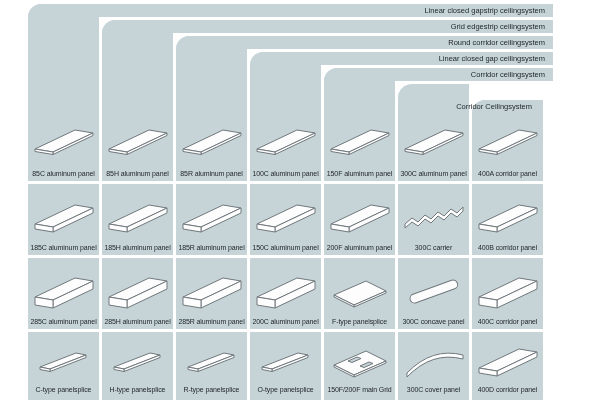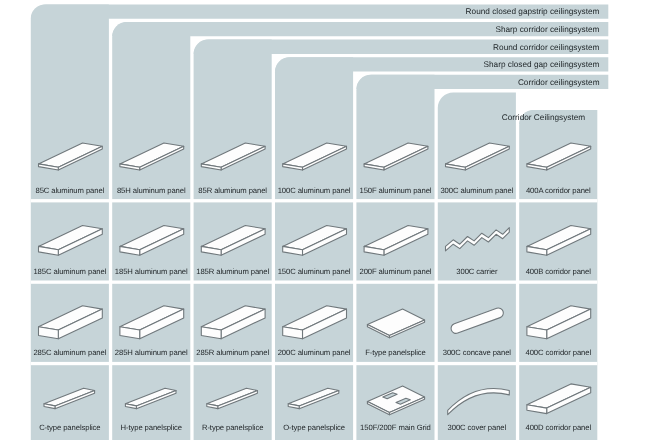--- a/index.html
+++ b/index.html
@@ -37,30 +37,30 @@
 
 <div id="stage" style="--band: #c6d4d8;">
     <div class="col" style="left: 28px; top: 4px; height: 396px;"></div>
     <div class="col" style="left: 102px; top: 20px; height: 380px;"></div>
     <div class="col" style="left: 176px; top: 36px; height: 364px;"></div>
     <div class="col" style="left: 250px; top: 52px; height: 348px;"></div>
     <div class="col" style="left: 324px; top: 68px; height: 332px;"></div>
     <div class="col" style="left: 398px; top: 84px; height: 316px;"></div>
     <div class="col" style="left: 472px; top: 100px; height: 300px;"></div>
     <div class="strip" style="left: 28px; top: 4px; width: 525px;">
-      <span class="hlabel">Round closed gapstrip ceilingsystem</span>
+      <span class="hlabel">Linear closed gapstrip ceilingsystem</span>
     </div>
     <div class="strip" style="left: 102px; top: 20px; width: 451px;">
-      <span class="hlabel">Sharp corridor ceilingsystem</span>
+      <span class="hlabel">Grid edgestrip ceilingsystem</span>
     </div>
     <div class="strip" style="left: 176px; top: 36px; width: 377px;">
       <span class="hlabel">Round corridor ceilingsystem</span>
     </div>
     <div class="strip" style="left: 250px; top: 52px; width: 303px;">
-      <span class="hlabel">Sharp closed gap ceilingsystem</span>
+      <span class="hlabel">Linear closed gap ceilingsystem</span>
     </div>
     <div class="strip" style="left: 324px; top: 68px; width: 229px;">
       <span class="hlabel">Corridor ceilingsystem</span>
     </div>
     <div class="strip" style="left: 472px; top: 100px; width: 68px;">
       <span class="hlabel">Corridor Ceilingsystem</span>
     </div>
     <div class="cell" style="left: 28px; top: 122px; height: 57px;">
       <svg class="draw" width="64" height="40" viewBox="0 0 64 40">
         <use href="#thin-panel" xlink:href="#thin-panel"></use>

